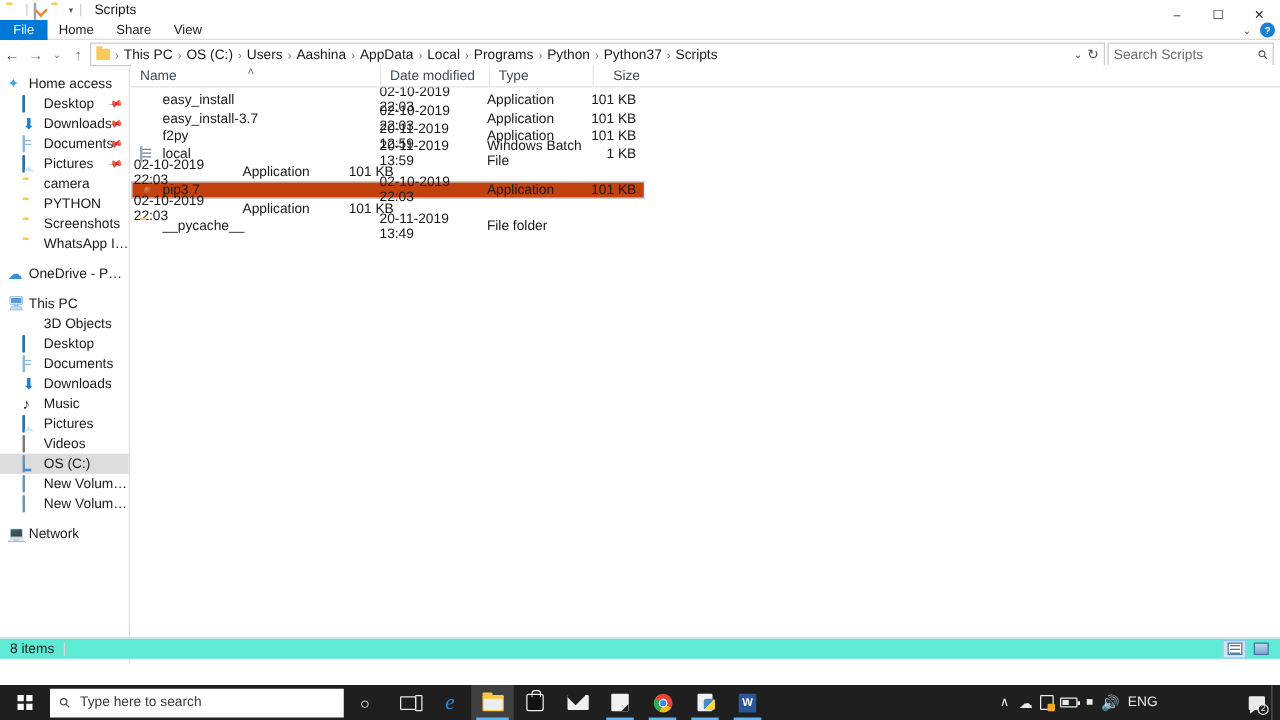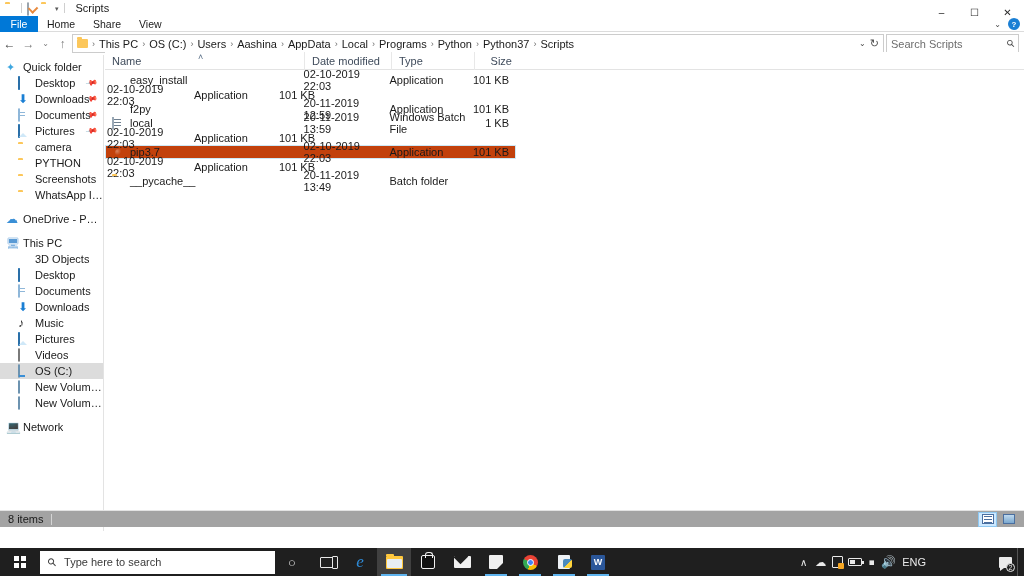--- a/index.html
+++ b/index.html
@@ -161,21 +161,21 @@
   .bat-ico::after{
     content:"";position:absolute;top:2px;left:2px;width:7px;height:1px;background:#6f8090;
     box-shadow:0 3px 0 #6f8090, 0 6px 0 #6f8090;
   }
   .fld-ico{ width:12px;height:10px;background:#fcc75b;border-radius:1px;margin-top:2px;}
   .fld-ico::before{content:"";position:absolute;top:0px;left:0;width:5px;height:2px;background:#fcc75b;border-radius:1px 1px 0 0;}
 
   
   .statusbar{
     position:absolute; top:510px; left:0; width:1024px; height:17px;
-    border-top:1px solid #e3e3e3; background:#a3a3a3;
+    border-top:1px solid #e3e3e3; background:#5eead4;
     display:flex; align-items:center; font-size:11px; color:#1a1a1a;
   }
   .status-txt{ padding-left:8px; }
   .status-sep{ width:1px;height:11px;background:#d4d4d4;margin-left:8px;}
   .viewbtns{ margin-left:auto; display:flex; align-items:center; gap:2px; padding-right:6px;}
   .vbtn{ width:19px;height:15px;display:flex;align-items:center;justify-content:center;
          border:1px solid transparent; }
   .vbtn.active{ background:#cce8ff; border:1px solid #8ec7f0; }
   .vb-details{ width:12px;height:10px;background:#fff;border:1px solid #4a6fa0;position:relative;}
   .vb-details::after{content:"";position:absolute;top:1px;left:1px;width:8px;height:1px;background:#4a6fa0;
@@ -318,21 +318,21 @@
     <div class="searchbox">
       <span class="search-ph">Search Scripts</span>
       <span class="search-ico">⚲</span>
     </div>
   </div>
 
   <div class="sidebar">
 
     <div class="nav-row root">
       <span class="nav-ico"><span class="ic-star">✦</span></span>
-      <span class="nav-label">Quick folder</span>
+      <span class="nav-label">Home access</span>
     </div>
     <div class="nav-row indent1">
       <span class="nav-ico"><span class="ic-desktop"></span></span>
       <span class="nav-label">Desktop</span>
       <span class="pin">📌</span>
     </div>
     <div class="nav-row indent1">
       <span class="nav-ico"><span class="ic-down">⬇</span></span>
       <span class="nav-label">Downloads</span>
       <span class="pin">📌</span>
@@ -447,20 +447,24 @@
       <div class="frow">
         <span class="c-name">
           <span class="fico"><span class="py-app"></span></span>
           <span>easy_install</span>
         </span>
         <span class="c-date">02-10-2019 22:03</span>
         <span class="c-type">Application</span>
         <span class="c-size">101 KB</span>
       </div>
       <div class="frow">
+        <span class="c-name">
+          <span class="fico"><span class="py-app"></span></span>
+          <span>easy_install-3.7</span>
+        </span>
         <span class="c-date">02-10-2019 22:03</span>
         <span class="c-type">Application</span>
         <span class="c-size">101 KB</span>
       </div>
       <div class="frow">
         <span class="c-name">
           <span class="fico"><span class="py-app"></span></span>
           <span>f2py</span>
         </span>
         <span class="c-date">20-11-2019 12:59</span>
@@ -494,21 +498,21 @@
         <span class="c-date">02-10-2019 22:03</span>
         <span class="c-type">Application</span>
         <span class="c-size">101 KB</span>
       </div>
       <div class="frow">
         <span class="c-name">
           <span class="fico"><span class="fld-ico"></span></span>
           <span>__pycache__</span>
         </span>
         <span class="c-date">20-11-2019 13:49</span>
-        <span class="c-type">Batch folder</span>
+        <span class="c-type">File folder</span>
         <span class="c-size"></span>
       </div>
     </div>
   </div>
 
   <div class="statusbar">
     <span class="status-txt">8 items</span>
     <span class="status-sep"></span>
     <span class="viewbtns">
       <span class="vbtn active">

